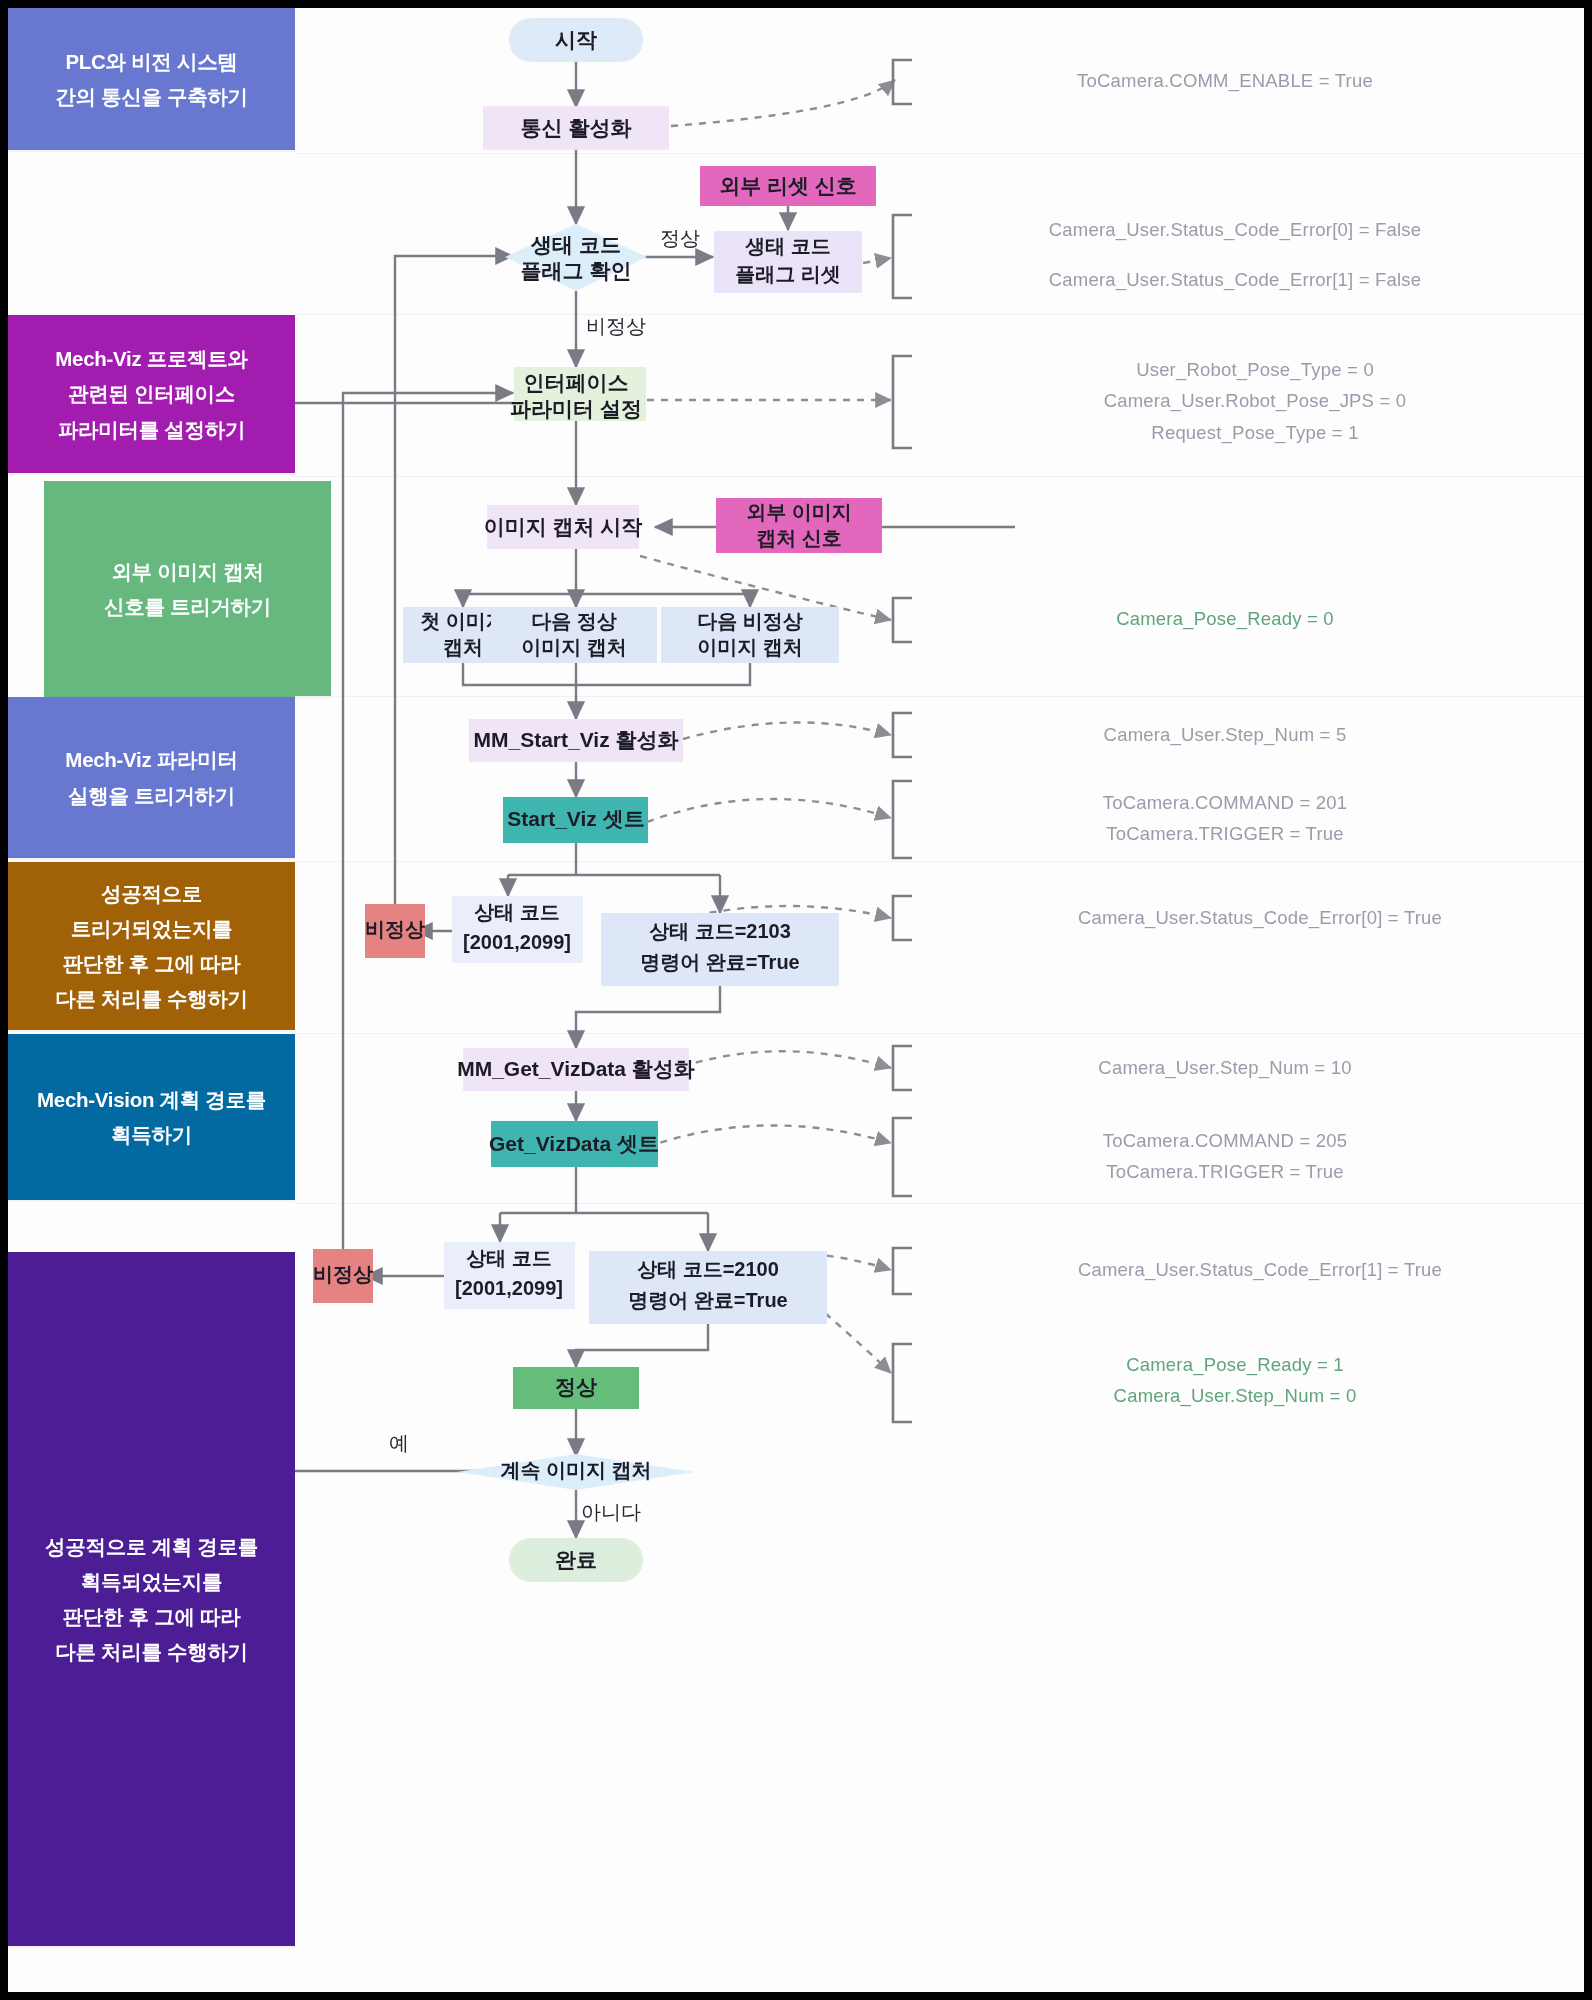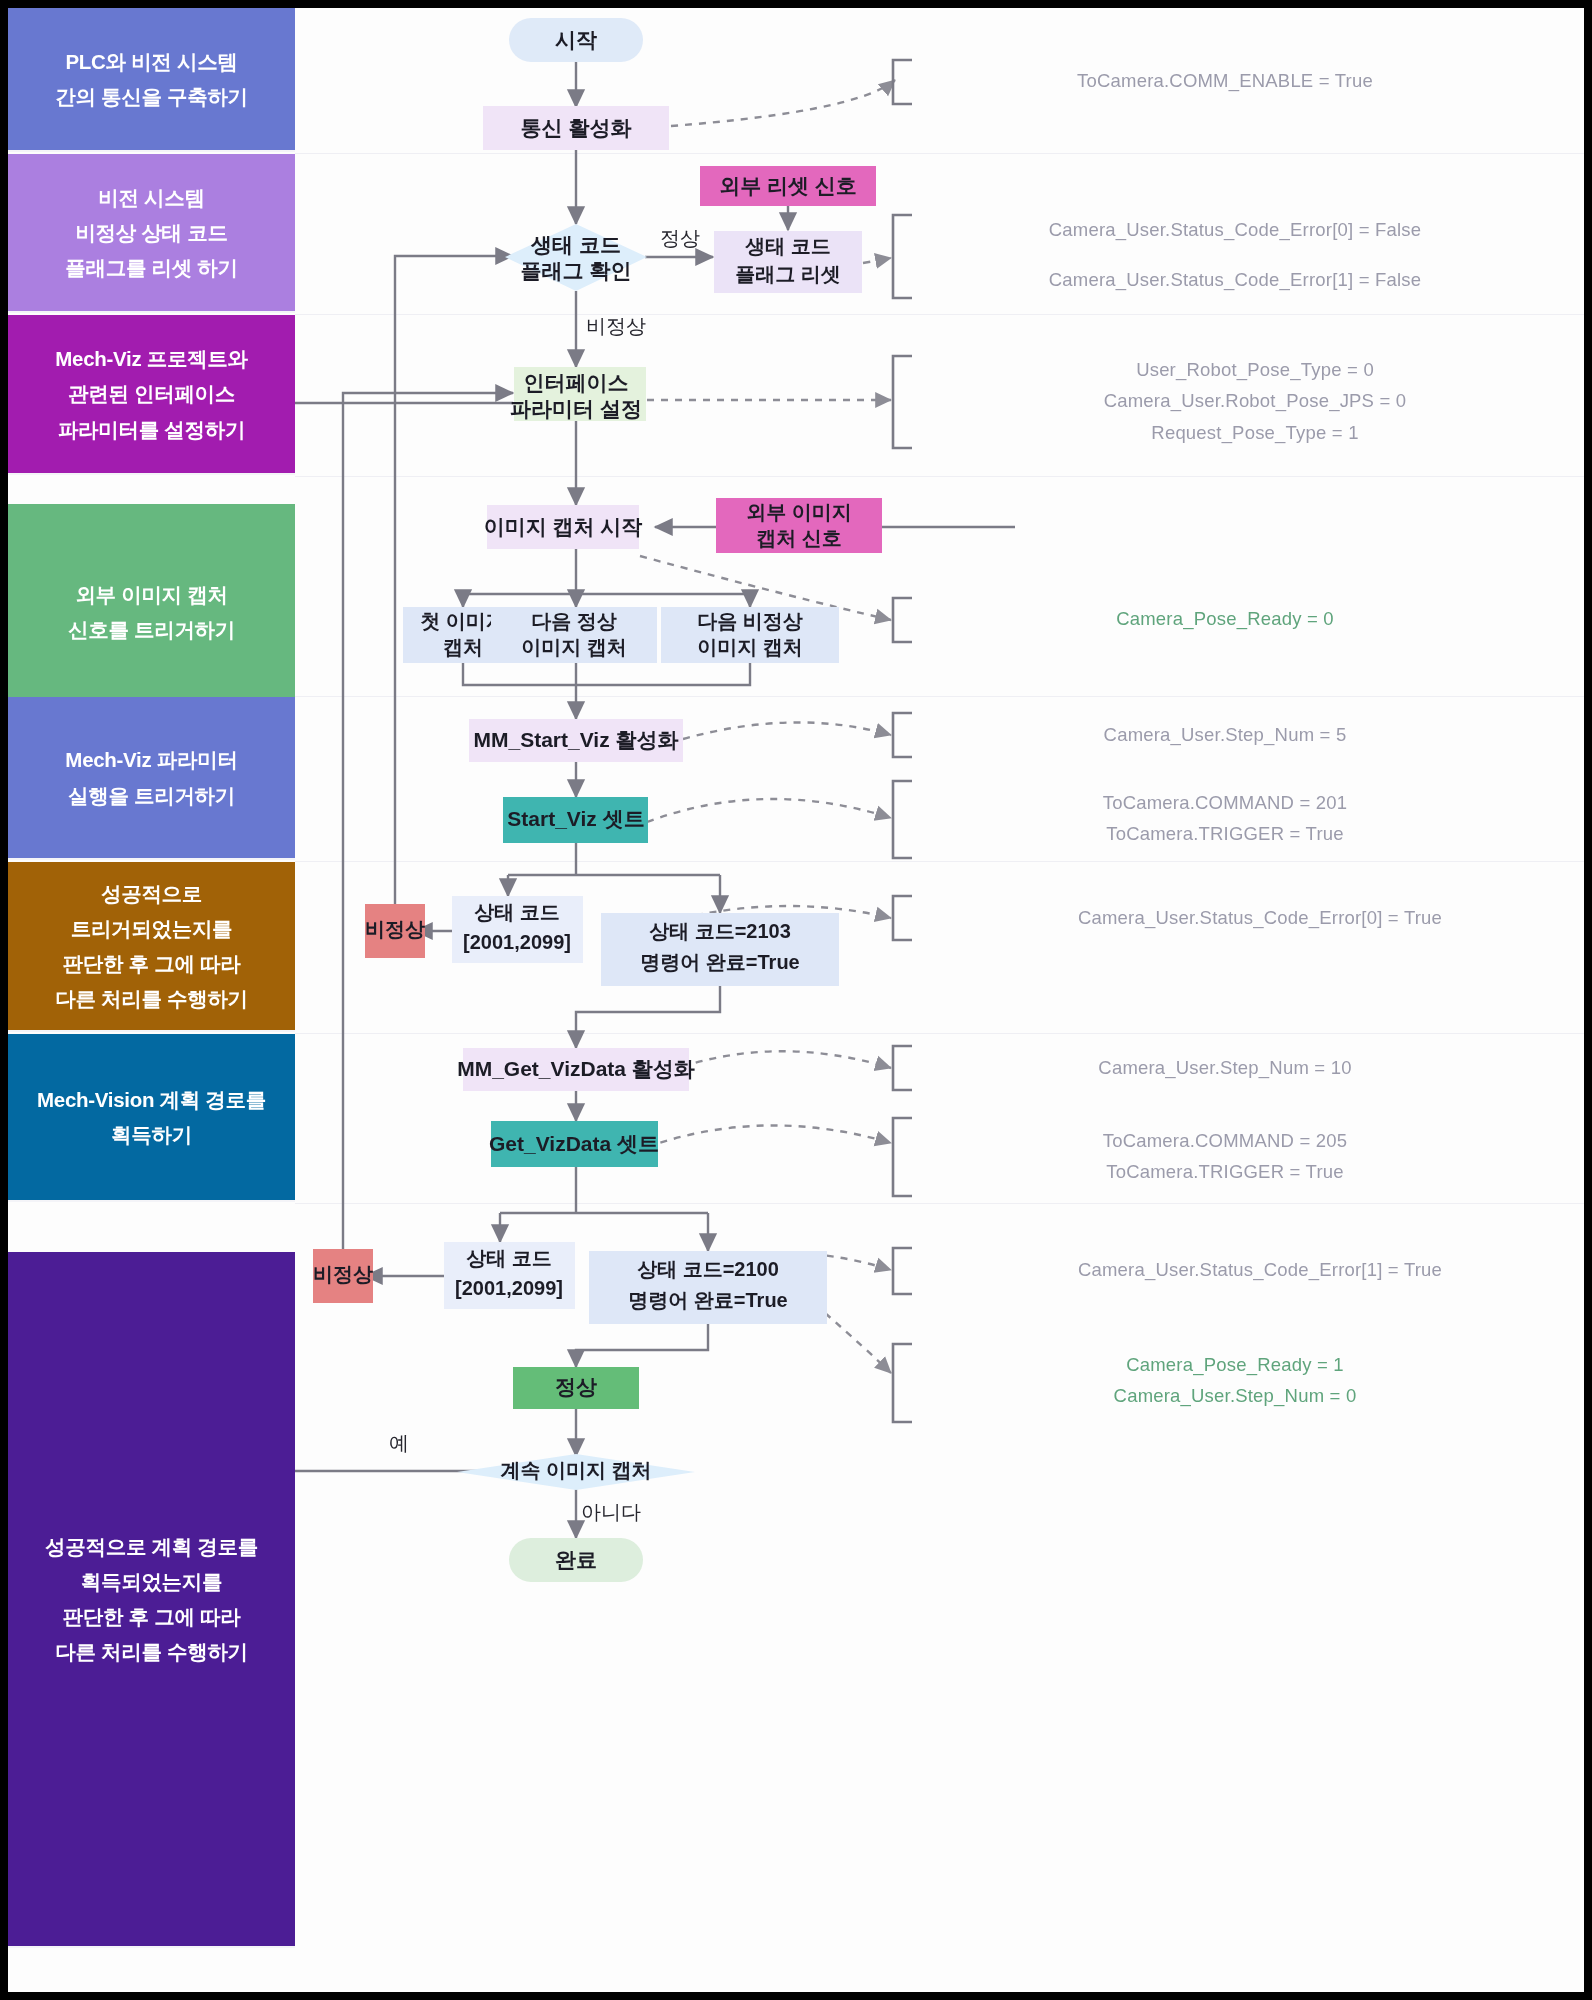--- a/index.html
+++ b/index.html
@@ -103,31 +103,26 @@
 <body>
 
 <div id="page">
   <div id="canvas">
 
     <div id="sidebar">
       <div class="stage" id="sb0" style="top: 0px; height: 144px; background: rgb(104, 120, 208);">
           <span>PLC와 비전 시스템</span>
           <span>간의 통신을 구축하기</span>
         </div>
-      <div class="stage" id="sb1" style="top: 146px; height: 159px; background: rgb(171, 127, 224);">
-          <span>비전 시스템</span>
-          <span>비정상 상태 코드</span>
-          <span>플래그를 리셋 하기</span>
-        </div>
       <div class="stage" id="sb2" style="top: 307px; height: 160px; background: #a21caf;">
           <span>Mech-Viz 프로젝트와</span>
           <span>관련된 인터페이스</span>
           <span>파라미터를 설정하기</span>
         </div>
-      <div class="stage" id="sb3" style="top: 496px; height: 218px; background: rgb(102, 184, 127);">
+      <div class="stage" id="sb3" style="top: 473px; height: 218px; background: rgb(102, 184, 127); margin-left: 36px;">
           <span>외부 이미지 캡처</span>
           <span>신호를 트리거하기</span>
         </div>
       <div class="stage" id="sb4" style="top: 689px; height: 163px; background: rgb(104, 120, 208);">
           <span>Mech-Viz 파라미터</span>
           <span>실행을 트리거하기</span>
         </div>
       <div class="stage" id="sb5" style="top: 854px; height: 170px; background: #a16207;">
           <span>성공적으로</span>
           <span>트리거되었는지를</span>

